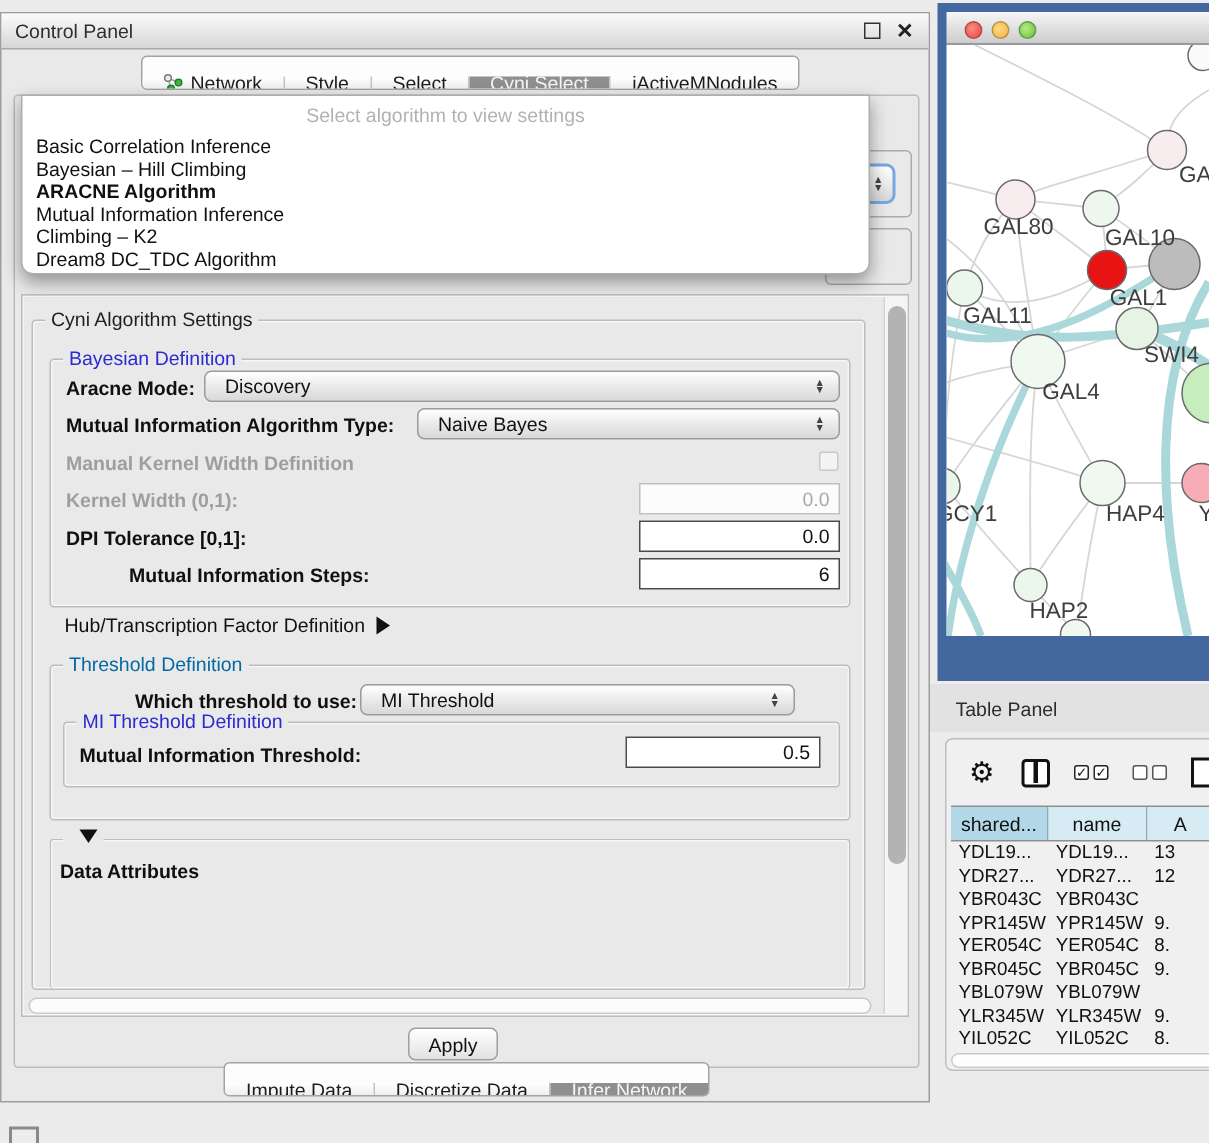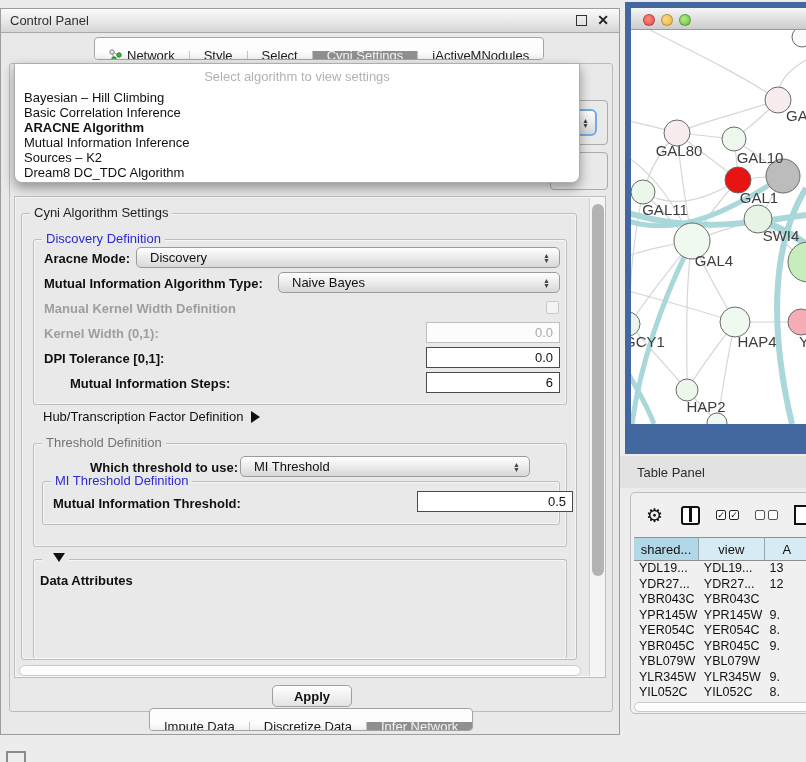--- a/index.html
+++ b/index.html
@@ -48,21 +48,21 @@
     background:#f4f4f4; border-left:1px solid #d2d2d2; }
   .vthumb { position:absolute; left:2px; top:6px; width:12px; height:372px; background:#b3b3b3; border-radius:6px; }
   .hscroll { position:absolute; left:4px; top:468px; width:562px; height:11px;
     background:#fcfcfc; border:1px solid #cacaca; border-radius:6px; }
 
   .group { position:absolute; border:1px solid #bdbdbd; border-radius:3px;
     box-shadow:inset 0 0 0 1px rgba(255,255,255,0.6); }
   .gtitle { position:absolute; top:-9px; left:8px; background:#e9e9e9; padding:0 4px;
     font-size:13px; color:#1f1f1f; white-space:nowrap; }
   .gtitle.blue { color:#2b2bd0; }
-  .gtitle.green { color:#737373; }
+  .gtitle.green { color:#0369a1; }
 
   .lbl { position:absolute; font-size:13px; font-weight:bold; color:#101010; white-space:nowrap; }
   .lbl.dis { color:#9e9e9e; }
   .plain { position:absolute; font-size:13px; color:#111; white-space:nowrap; }
 
   .combo { position:absolute; height:21px; border:1px solid #9b9b9b; border-radius:5px;
     background:linear-gradient(#ffffff,#e9e9e9 55%,#d8d8d8); display:flex; align-items:center; }
   .combo .cval { font-size:13px; color:#111; padding-left:13px; flex:1; }
   .combo .arrows { margin-right:9px; }
 
@@ -71,23 +71,23 @@
   .tfield.strong { border:1.5px solid #4a4a4a; }
   .tfield.dis { color:#a9a9a9; background:#fcfcfc; }
 
   .chk { position:absolute; width:13px; height:13px; border:1px solid #c8c8c8; background:#f4f4f4; border-radius:2px; }
 
   .tri-r { display:inline-block; width:0; height:0; border-top:6px solid transparent;
     border-bottom:6px solid transparent; border-left:9px solid #111; vertical-align:-2px; margin-left:8px; }
   .tri-d { display:inline-block; width:0; height:0; border-left:6px solid transparent;
     border-right:6px solid transparent; border-top:9px solid #111; vertical-align:1px; margin-left:7px; }
 
-  .apply-btn { position:absolute; left:270px; top:675px; width:80px; height:22px;
+  .apply-btn { position:absolute; left:270px; top:675px; width:60px; height:22px;
     border:1px solid #9f9f9f; border-radius:5px; background:linear-gradient(#ffffff,#e2e2e2);
-    font-size:13px; color:#111; display:flex; align-items:center; justify-content:center;font-weight:bold; }
+    font-size:13px; color:#111; display:flex; align-items:center; justify-content:center; }
 
   
   .net-frame { position:absolute; left:625px; top:2px; width:181px; height:452px; background:#42689f; }
   .net-titlebar { position:absolute; left:6px; top:6px; width:175px; height:22px;
     background:linear-gradient(#f6f6f6,#cccccc); border-bottom:1px solid #9a9a9a; }
   .light { position:absolute; top:6px; width:12px; height:12px; border-radius:50%; border:1px solid rgba(0,0,0,0.25); }
   .net-content { position:absolute; left:6px; top:28px; width:175px; height:394px; background:#fff; overflow:hidden; }
 
   
   .tp-band { position:absolute; left:620px; top:456px; width:186px; height:32px; background:#e2e2e2;
@@ -140,21 +140,21 @@
           </svg>
           <span>Network</span>
         </div>
         <div class="seg">
           <span>Style</span>
         </div>
         <div class="seg">
           <span>Select</span>
         </div>
         <div class="seg sel">
-          <span>Cyni Settings</span>
+          <span>Cyni Select</span>
         </div>
         <div class="seg">
           <span>jActiveMNodules</span>
         </div>
       </div>
 
     <div style="position:absolute; left:8px; top:54px; width:604px; height:649px; background:#e9e9e9; border:1px solid #bcbcbc; border-radius:3px;">
 
       <div class="remnant" style="left:540px; top:36px; width:58px; height:45px;"></div>
       <div class="remnant" style="left:540px; top:88px; width:58px; height:38px;"></div>
@@ -162,21 +162,21 @@
         <span class="arrows">▲<br>▼</span>
       </div>
 
       <div class="settings" style="left:4px; top:132px;">
 
         <div class="group" style="left:6px; top:16px; width:556px; height:447px;">
           <span class="gtitle">Cyni Algorithm Settings</span>
         </div>
 
         <div class="group" style="left:18px; top:42px; width:534px; height:166px;">
-          <span class="gtitle blue">Discovery Definition</span>
+          <span class="gtitle blue">Bayesian Definition</span>
 
           <div class="lbl" style="left:10px; top:11px;">Aracne Mode:</div>
           <div class="combo" style="left:102px; top:7px; width:424px;">
             <span class="cval">Discovery</span>
             <span class="arrows">▲<br>▼</span>
           </div>
 
           <div class="lbl" style="left:10px; top:36px;">Mutual Information Algorithm Type:</div>
           <div class="combo" style="left:244px; top:32px; width:282px;">
             <span class="cval">Naive Bayes</span>
@@ -185,41 +185,41 @@
 
           <div class="lbl dis" style="left:10px; top:61px;">Manual Kernel Width Definition</div>
           <div class="chk" style="left:512px; top:61px;"></div>
 
           <div class="lbl dis" style="left:10px; top:86px;">Kernel Width (0,1):</div>
           <input class="tfield dis" style="left: 392px; top: 82px; width: 134px;" readonly="" value="0.0">
 
           <div class="lbl" style="left:10px; top:111px;">DPI Tolerance [0,1]:</div>
           <input class="tfield strong" style="left: 392px; top: 107px; width: 134px;" value="0.0">
 
-          <div class="lbl" style="left:10px; top:136px;padding-left:26px;">Mutual Information Steps:</div>
+          <div class="lbl" style="left:26px; top:136px;padding-left:26px;">Mutual Information Steps:</div>
           <input class="tfield strong" style="left: 392px; top: 132px; width: 134px;" value="6">
         </div>
 
         <div class="plain" style="left:28px; top:212px;">
           <span>Hub/Transcription Factor Definition</span><span class="tri-r"></span>
         </div>
 
         <div class="group" style="left:18px; top:246px; width:534px; height:104px;">
           <span class="gtitle green">Threshold Definition</span>
 
           <div class="lbl" style="left:56px; top:16px;">Which threshold to use:</div>
           <div class="combo" style="left:206px; top:12px; width:290px;">
             <span class="cval">MI Threshold</span>
             <span class="arrows">▲<br>▼</span>
           </div>
 
           <div class="group" style="left:8px; top:37px; width:518px; height:44px;">
             <span class="gtitle blue">MI Threshold Definition</span>
             <div class="lbl" style="left:10px; top:14px;">Mutual Information Threshold:</div>
-            <input class="tfield strong" style="left: 374px; top: 9px; width: 156px;" value="0.5">
+            <input class="tfield strong" style="left: 374px; top: 9px; width: 130px;" value="0.5">
           </div>
         </div>
 
         <div class="group" style="left:18px; top:362px; width:534px; height:100px; border-bottom:none;">
           <span class="gtitle">
             <span class="tri-d"></span>
           </span>
           <div class="lbl" style="left:6px; top:13px;">Data Attributes</div>
         </div>
 
@@ -228,25 +228,25 @@
           </div>
         <div class="hscroll"></div>
       </div>
 
       <button class="apply-btn" style="left:262px; top:621px;">Apply</button>
     </div>
 
     <div class="popup">
       <div class="ph">Select algorithm to view settings</div>
       <div id="algo-options">
+          <div class="opt">Basic Correlation Inference</div>
           <div class="opt">Bayesian – Hill Climbing</div>
-          <div class="opt">Basic Correlation Inference</div>
           <div class="opt selbold">ARACNE Algorithm</div>
           <div class="opt">Mutual Information Inference</div>
-          <div class="opt">Sources – K2</div>
+          <div class="opt">Climbing – K2</div>
           <div class="opt">Dream8 DC_TDC Algorithm</div>
         </div>
     </div>
 
     <div class="segbar" id="bottom-tabs" style="left:148px; top:699px;">
         <div class="seg">
           <span>Impute Data</span>
         </div>
         <div class="seg">
           <span>Discretize Data</span>
@@ -345,21 +345,21 @@
       </span>
       <span class="cbpair">
         <span class="minicb" style="border-color:#555;"></span>
         <span class="minicb" style="border-color:#555;"></span>
       </span>
       <span class="fileic"></span>
     </div>
     <div class="tbl">
       <div class="tbl-head" id="tbl-head">
           <div class="th first" style="width: 76px;">shared...</div>
-          <div class="th" style="width: 77px;">view</div>
+          <div class="th" style="width: 77px;">name</div>
           <div class="th" style="width: 53px;">A</div>
         </div>
       <div id="tbl-body">
           <div class="trow">
             <div class="td" style="width: 76px; padding-left: 5px;">YDL19...</div>
             <div class="td" style="width: 77px; padding-left: 5px;">YDL19...</div>
             <div class="td" style="width: 53px; padding-left: 5px;">13</div>
           </div>
           <div class="trow">
             <div class="td" style="width: 76px; padding-left: 5px;">YDR27...</div>

